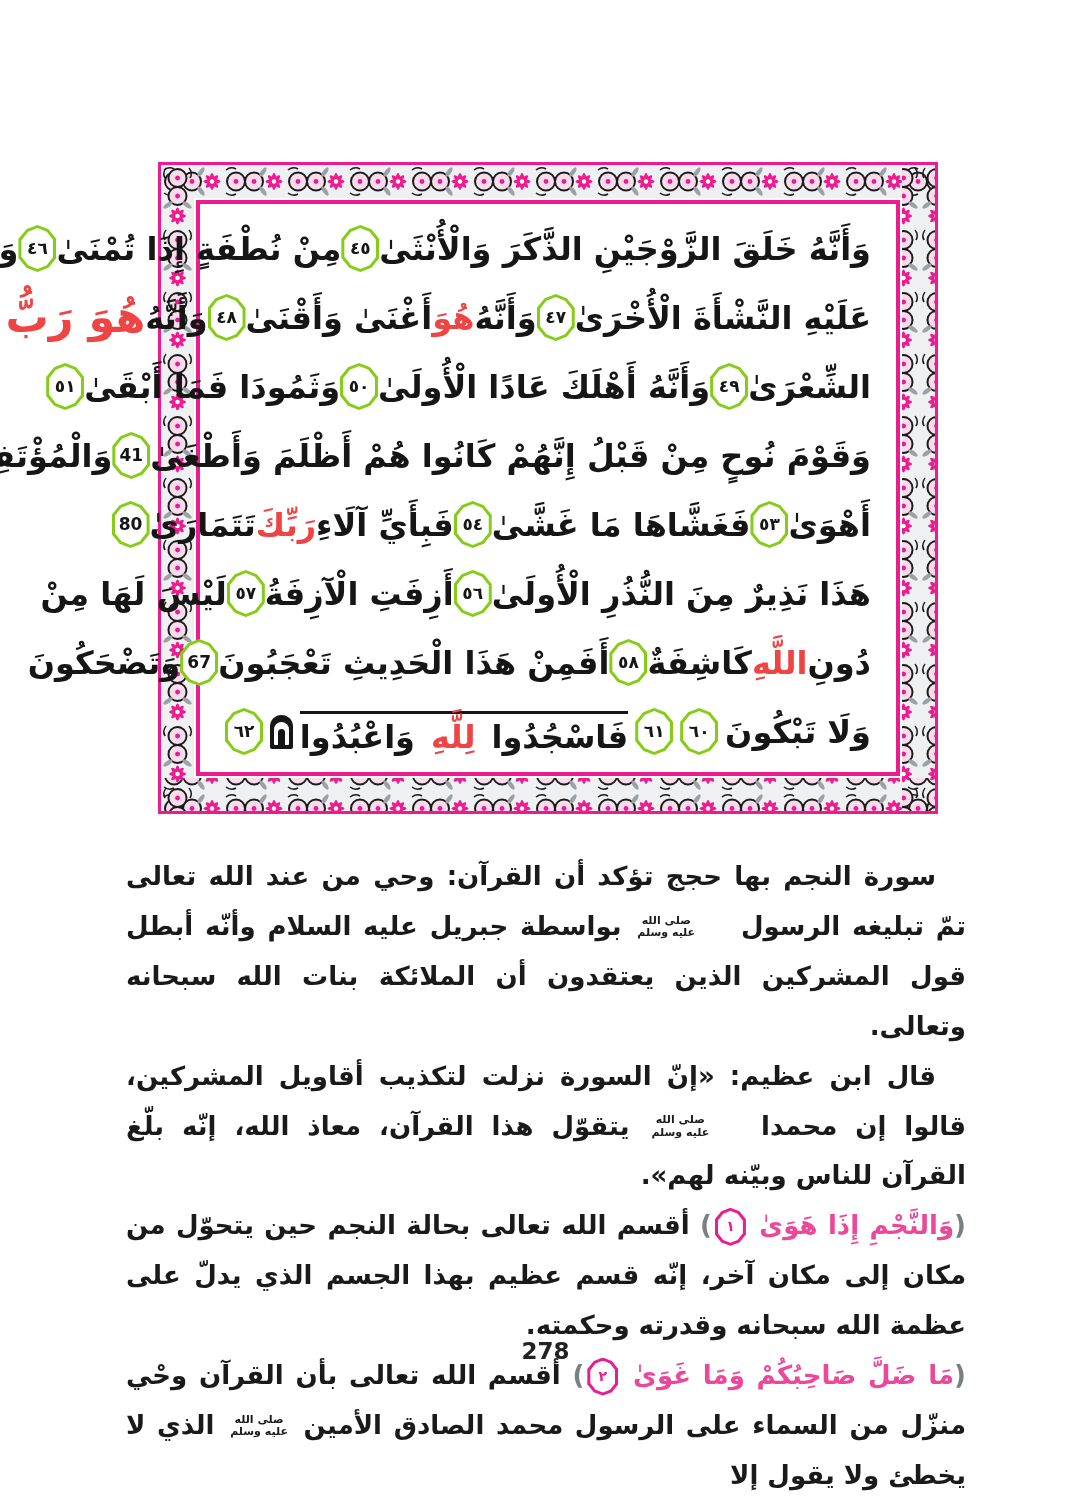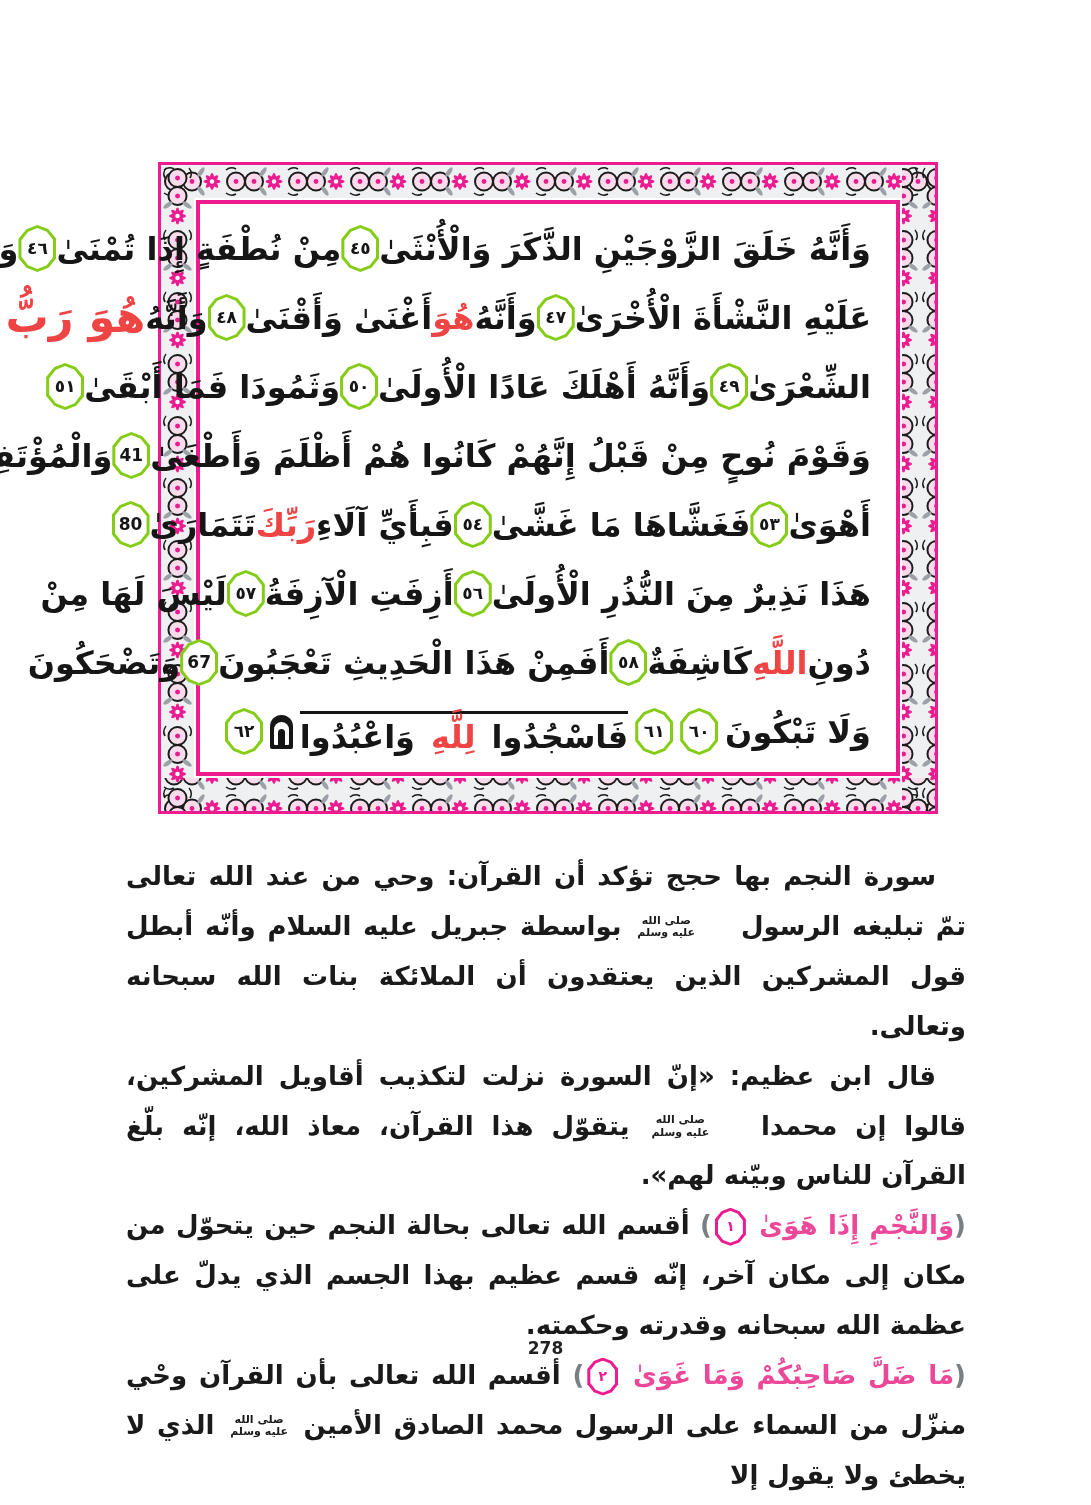--- a/index.html
+++ b/index.html
@@ -91,21 +91,21 @@
   .t-bracket { color: #7a7f84; font-weight: bold; }
   .t-saw {
     display: inline-flex; flex-direction: column; align-items: center;
     font-size: 11px; line-height: 1.15; font-weight: bold;
     vertical-align: middle; margin: 0 4px; color: #1a1a1a;
   }
   
   .page-number {
     position: absolute; left: 0; top: 1338px; width: 100%;
     text-align: center; direction: ltr;
-    font-size: 17px; font-weight: 600; color: #222222;
+    font-size: 23px; font-weight: 600; color: #222222;
   }
 </style>
 </head>
 <body>
 
 <div class="quran-frame">
 
   <svg class="orn-svg" width="774" height="646" viewBox="0 0 774 646" xmlns="http://www.w3.org/2000/svg">
     <defs>
       <g id="tileG">

